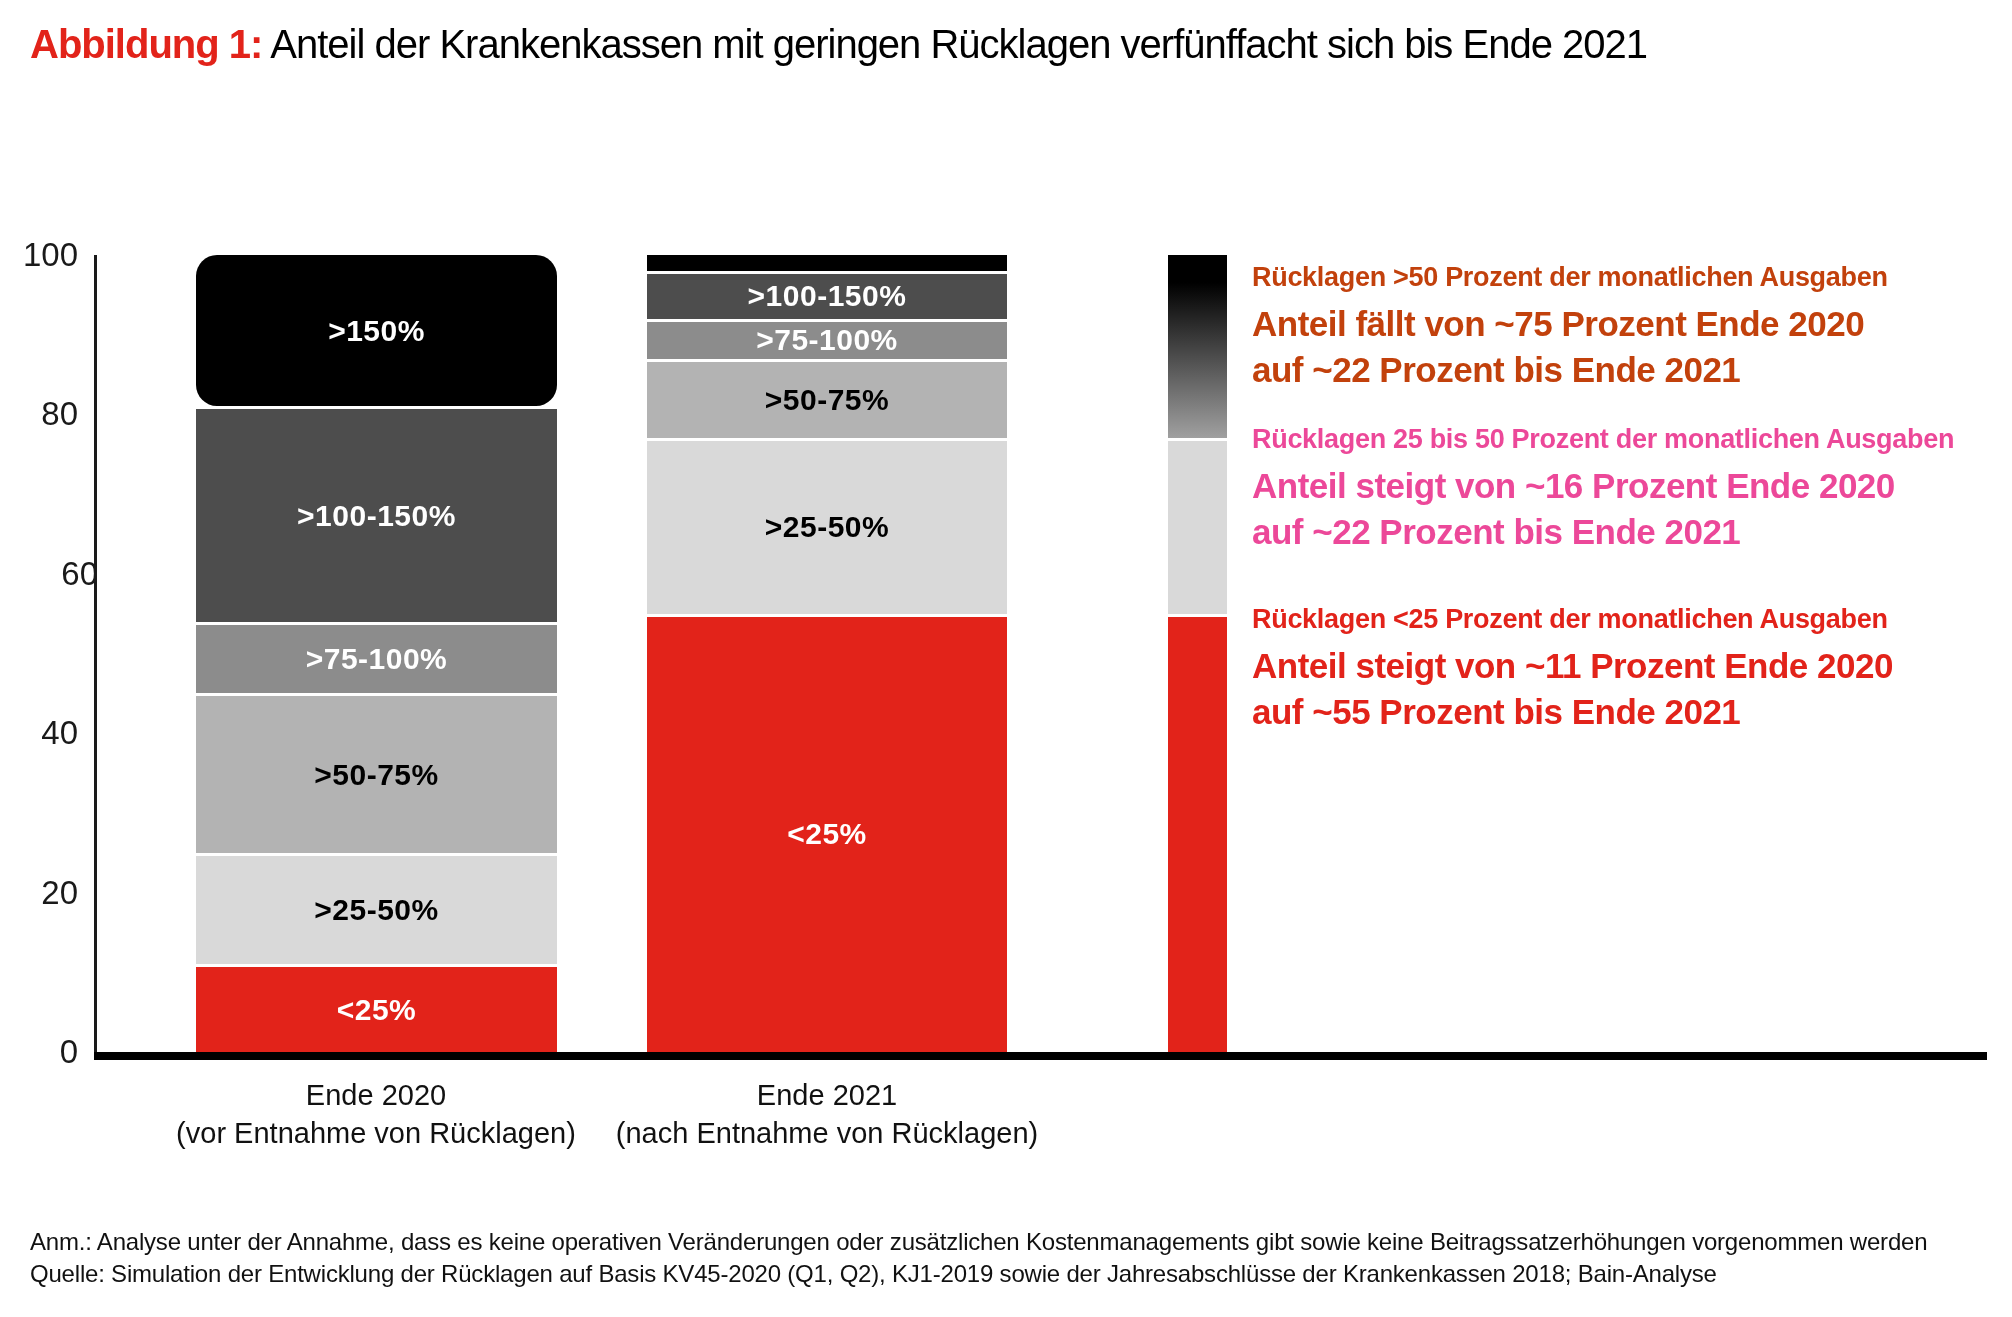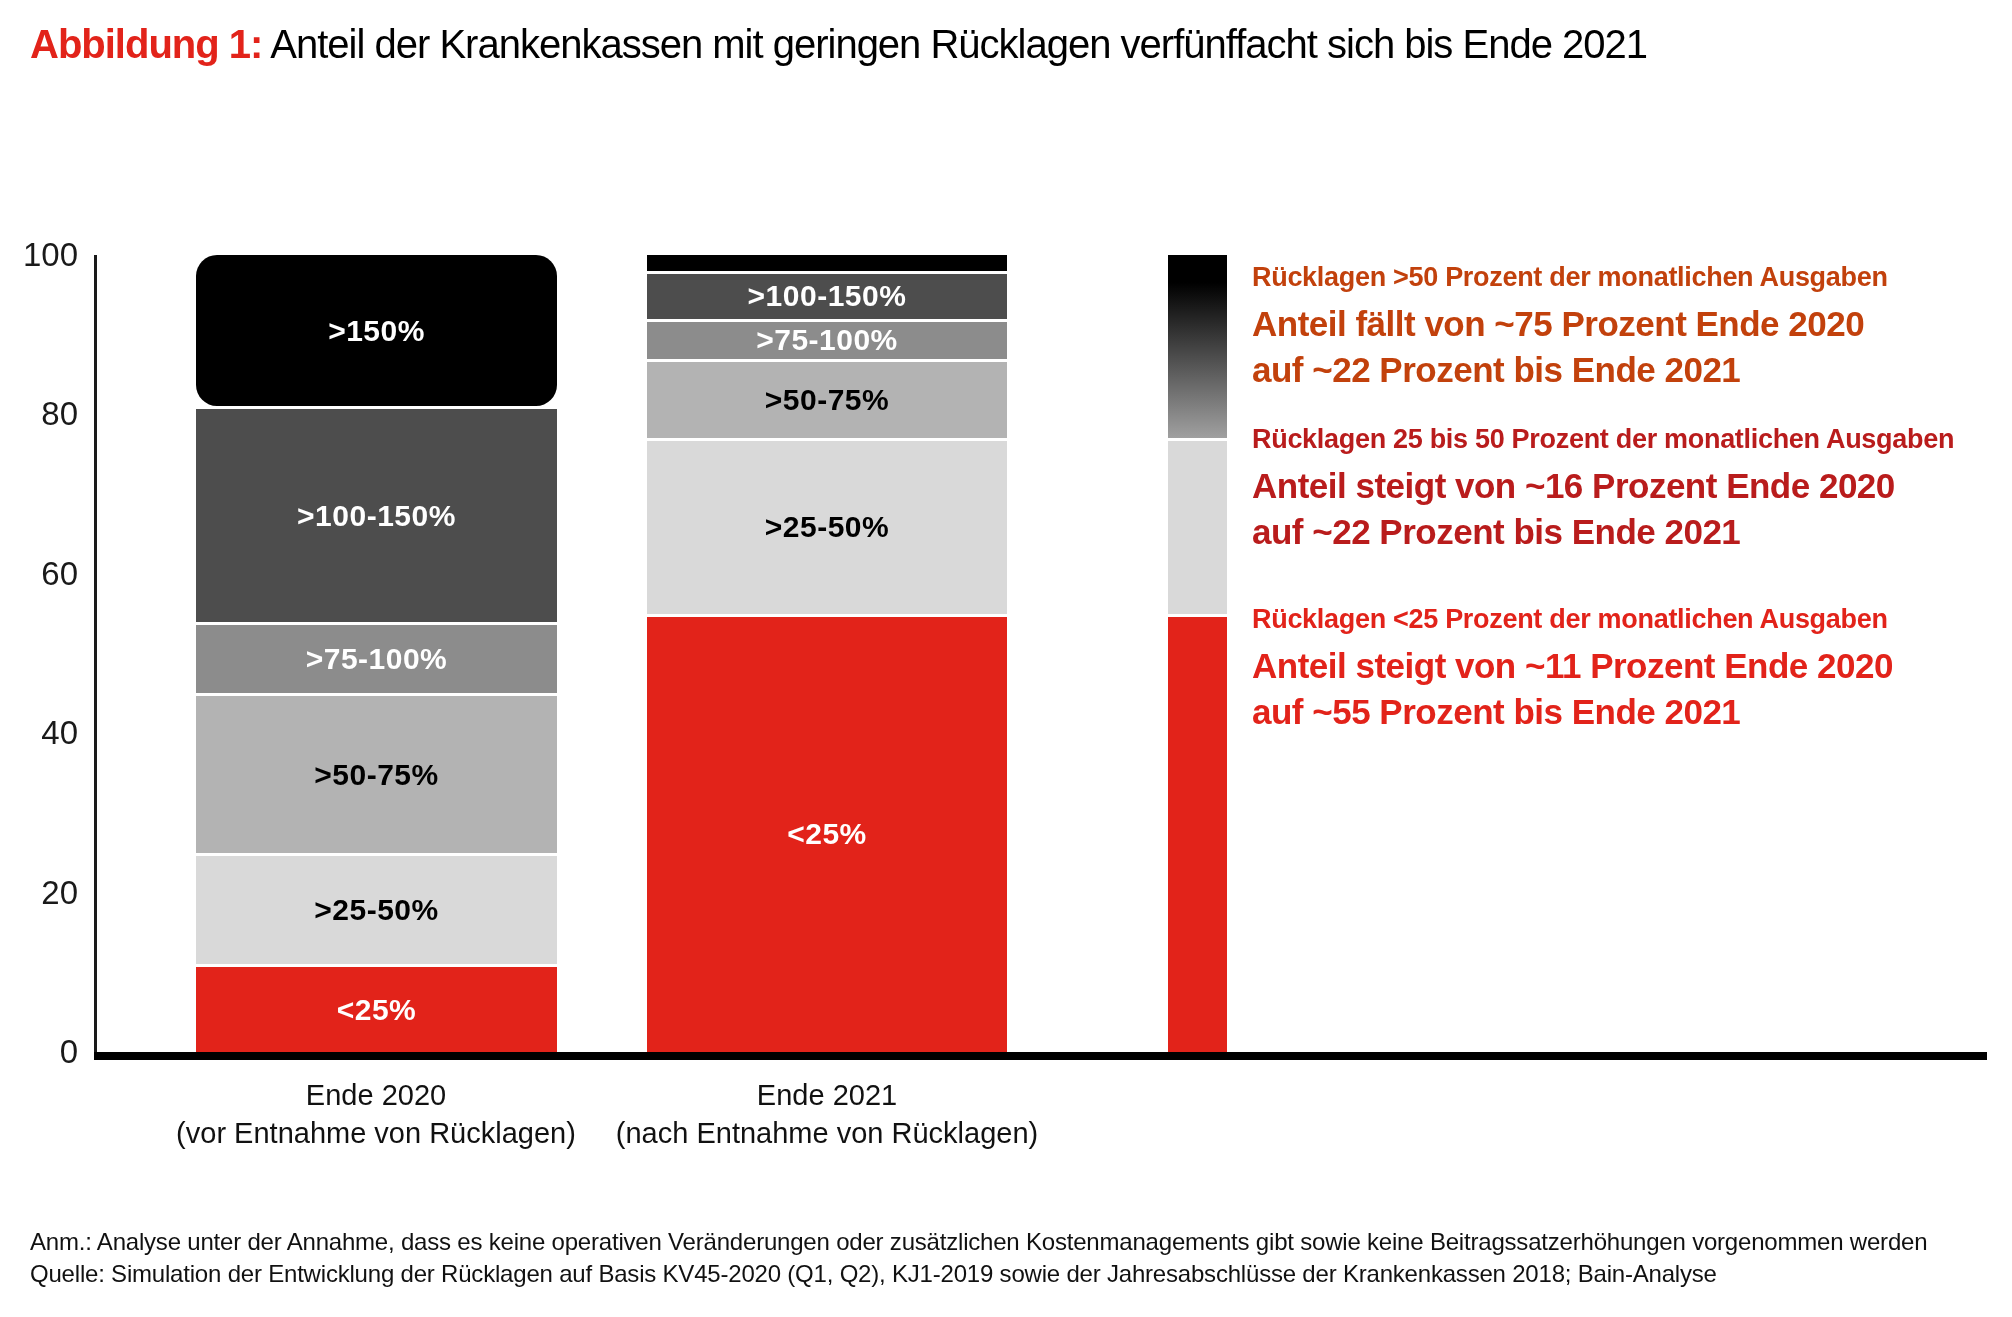--- a/index.html
+++ b/index.html
@@ -41,21 +41,21 @@
 <div class="page">
 
   <div class="title-row"><span class="fig-label">Abbildung 1:</span><span> </span><span class="fig-title">Anteil der Krankenkassen mit geringen Rücklagen verfünffacht sich bis Ende 2021</span></div>
 
 
   <div>
     <div id="yticks">
         <div class="ytick" style="top: 1034px;">0</div>
         <div class="ytick" style="top: 874.6px;">20</div>
         <div class="ytick" style="top: 715.2px;">40</div>
-        <div class="ytick" style="top: 555.8px;">60</div>
+        <div class="ytick" style="top: 555.8px; padding-left: 20px;">60</div>
         <div class="ytick" style="top: 396.4px;">80</div>
         <div class="ytick" style="top: 237px;">100</div>
       </div>
     <div class="yaxis-line"></div>
     <div class="xaxis-line"></div>
 
     <div id="bar-0" class="bar" style="left:196px;width:361px;">
         <div class="seg" style="height: 151.43px; background: rgb(0, 0, 0); color: rgb(255, 255, 255); border-radius: 21px;">&gt;150%</div>
         <div class="seg" style="height: 215.19px; background: rgb(77, 77, 77); color: rgb(255, 255, 255);">&gt;100-150%</div>
         <div class="seg" style="height: 71.73px; background: rgb(140, 140, 140); color: rgb(255, 255, 255);">&gt;75-100%</div>
@@ -84,21 +84,21 @@
     <div class="xlabel" style="left:577px;">
       <div>Ende 2021</div>
       <div>(nach Entnahme von Rücklagen)</div>
     </div>
 
     <div class="lg-block" style="top:262px;color:#c2410c;">
       <div class="lg-title">Rücklagen &gt;50 Prozent der monatlichen Ausgaben</div>
       <div class="lg-big">Anteil fällt von ~75 Prozent Ende 2020</div>
       <div class="lg-big">auf ~22 Prozent bis Ende 2021</div>
     </div>
-    <div class="lg-block" style="top:424px;color:#b91c1c;">
+    <div class="lg-block" style="top:424px;color:#ec4899;">
       <div class="lg-title">Rücklagen 25 bis 50 Prozent der monatlichen Ausgaben</div>
       <div class="lg-big">Anteil steigt von ~16 Prozent Ende 2020</div>
       <div class="lg-big">auf ~22 Prozent bis Ende 2021</div>
     </div>
     <div class="lg-block" style="top:604px;color:#e2231a;">
       <div class="lg-title">Rücklagen &lt;25 Prozent der monatlichen Ausgaben</div>
       <div class="lg-big">Anteil steigt von ~11 Prozent Ende 2020</div>
       <div class="lg-big">auf ~55 Prozent bis Ende 2021</div>
     </div>
   </div>

